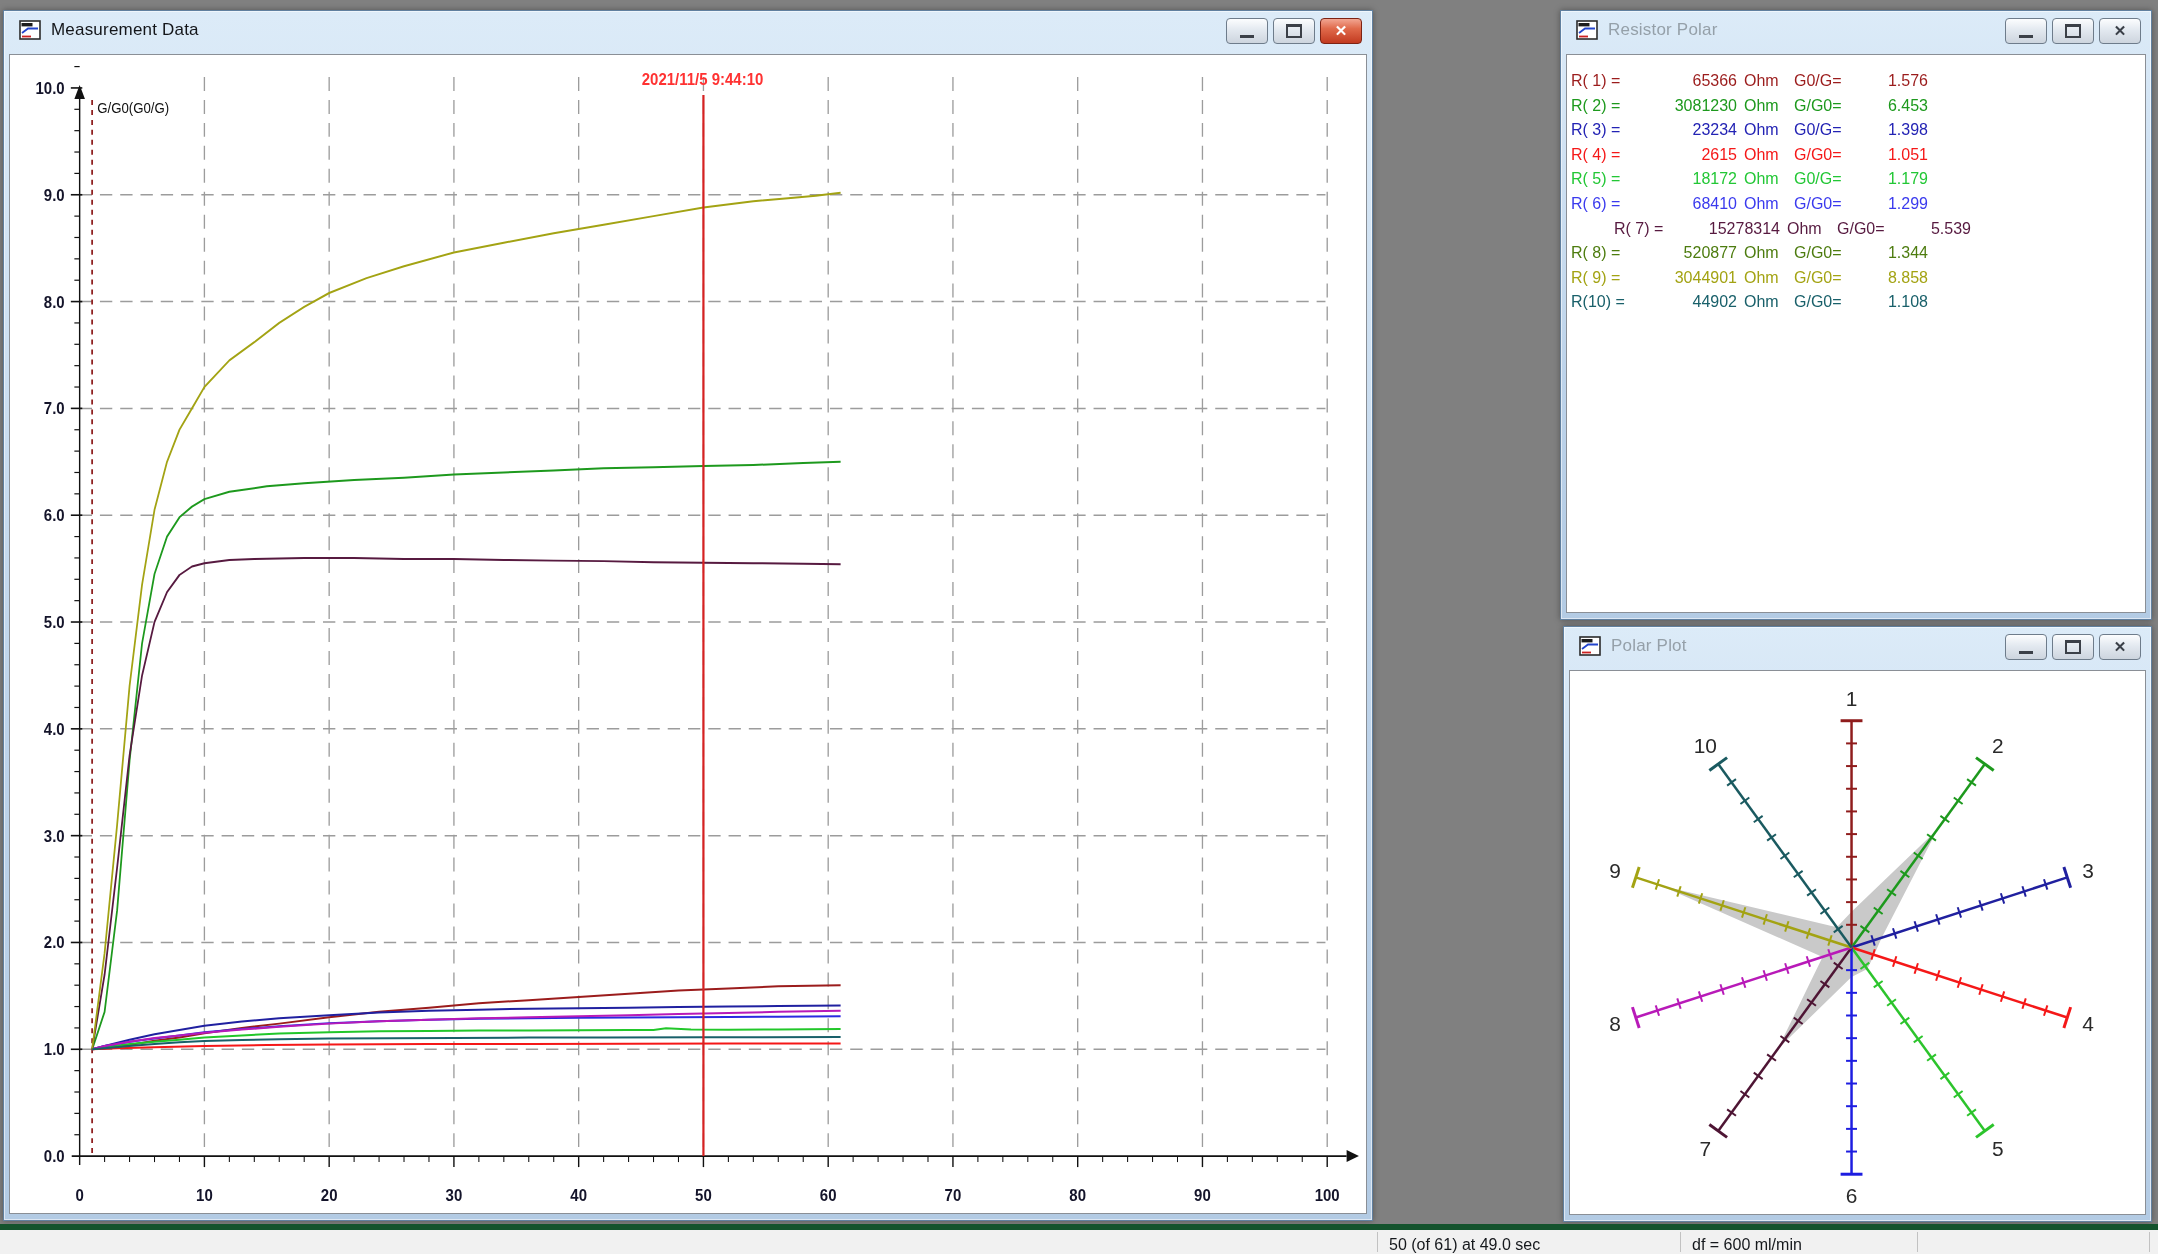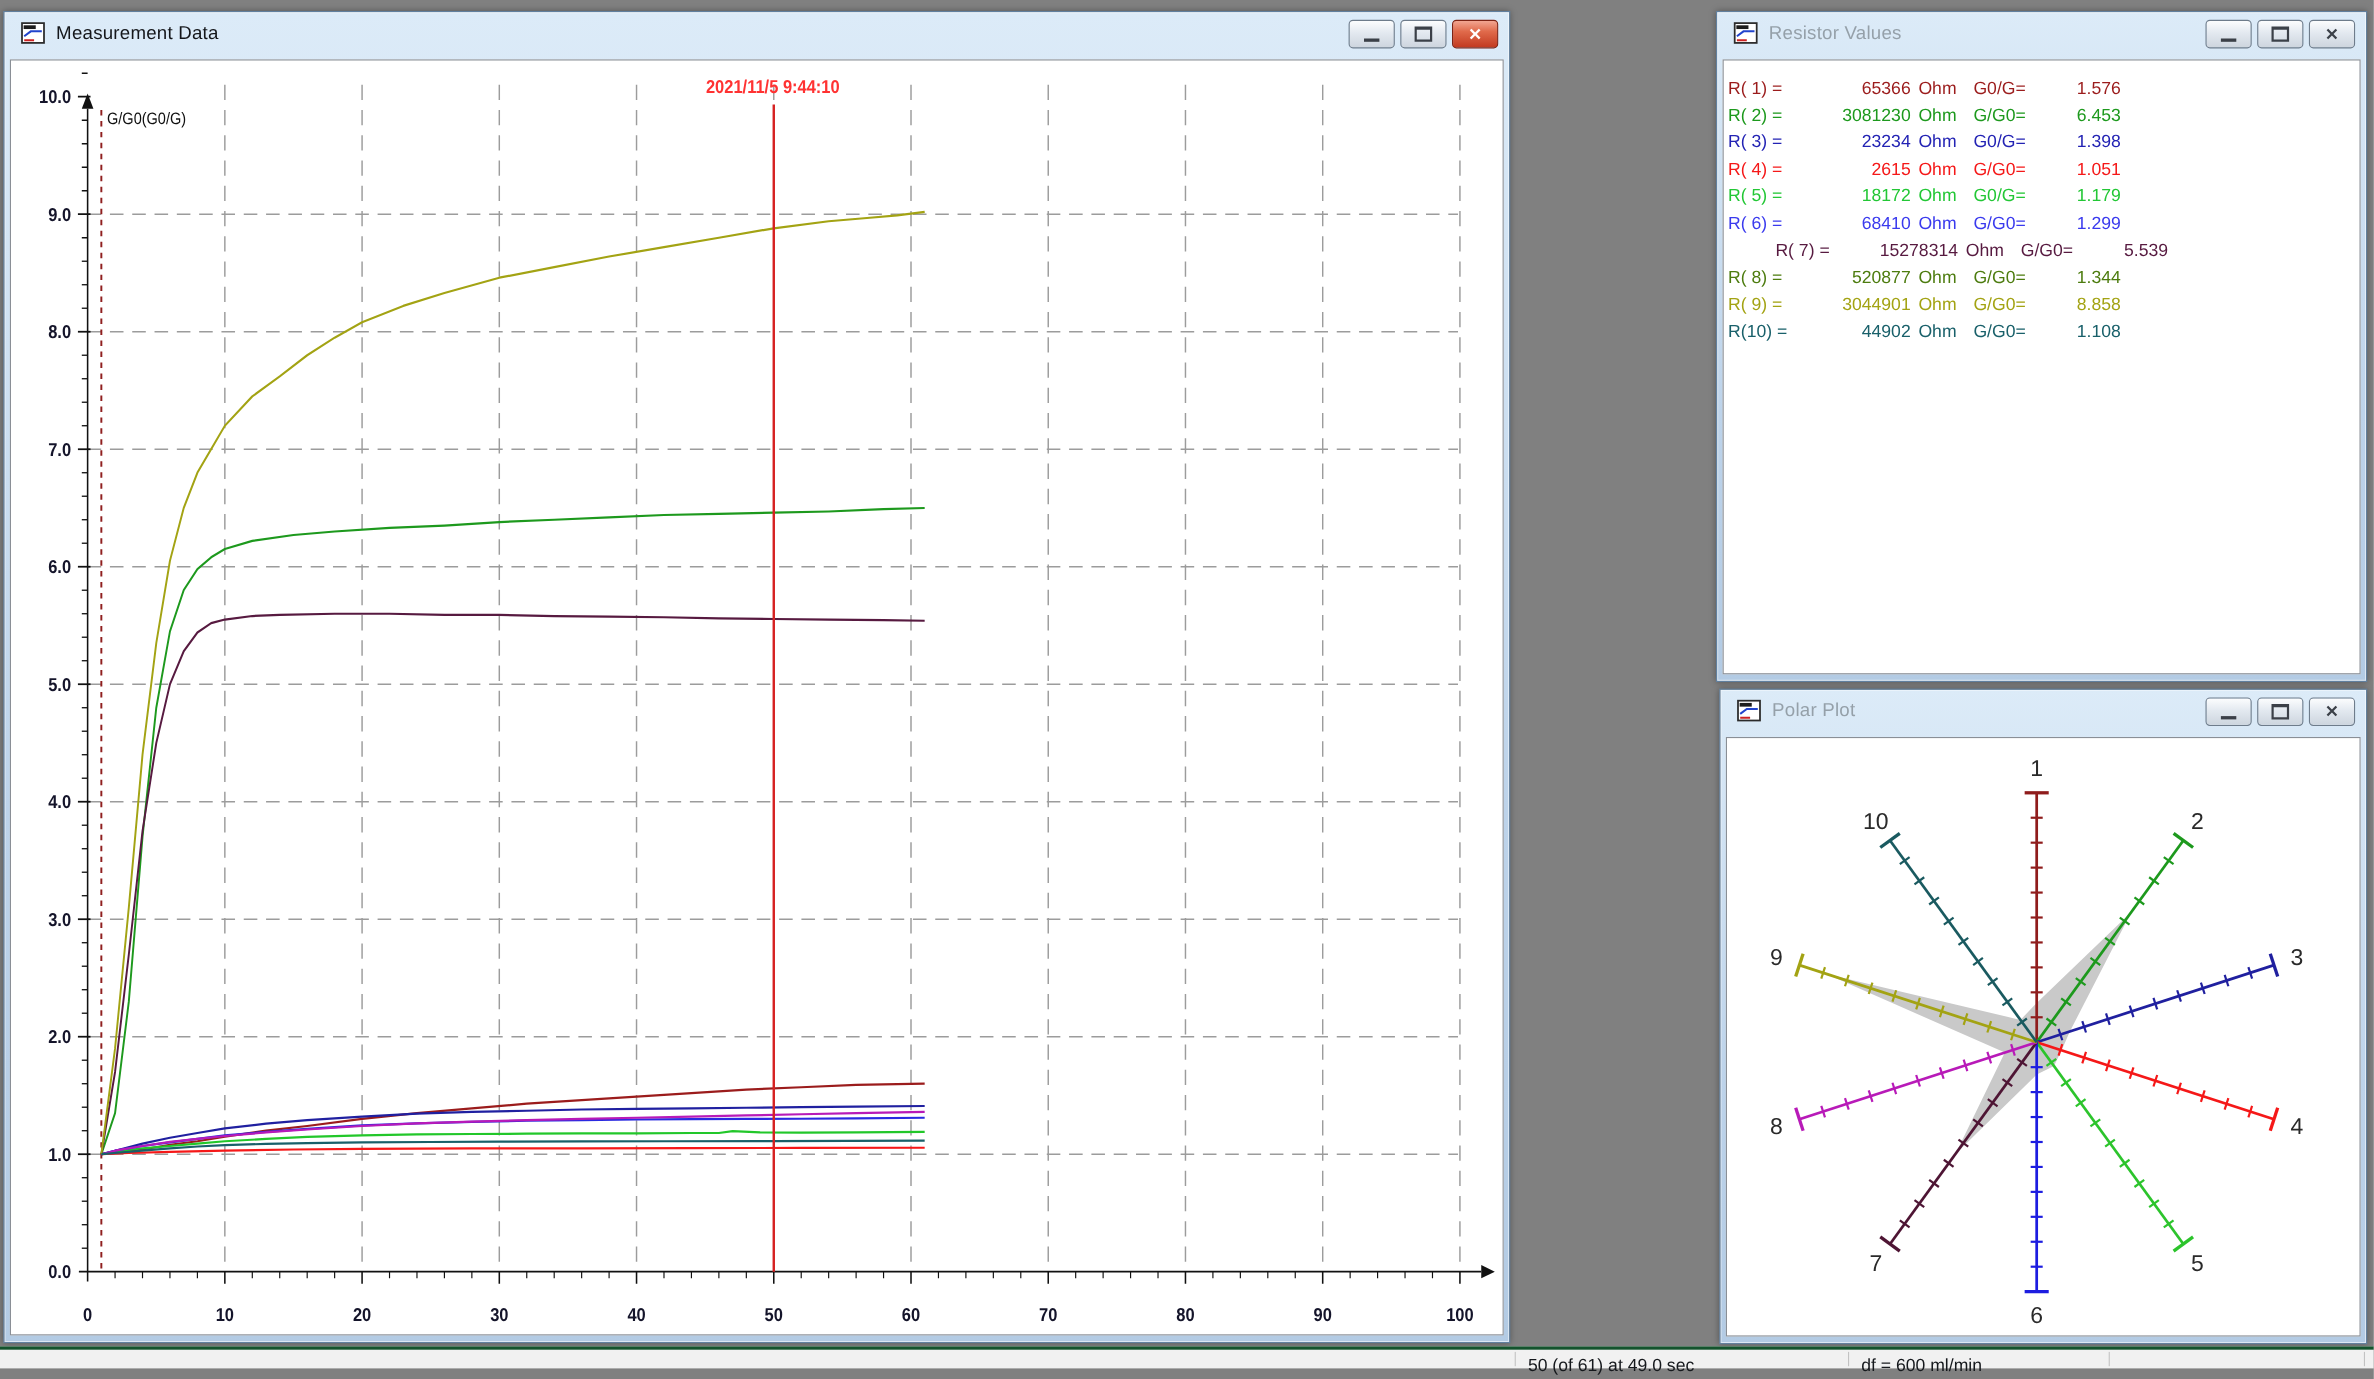--- a/index.html
+++ b/index.html
@@ -45,22 +45,22 @@
   
   #resistor-rows{padding:14px 0 0 4px;}
   .r-row{display:flex;line-height:24.6px;font-size:16px;font-weight:normal;white-space:pre;}
   .r-row .c-label{width:70px;text-align:left;}
   .r-row .c-value{width:96px;text-align:right;}
   .r-row .c-unit{width:48px;padding-left:7px;text-align:left;}
   .r-row .c-glabel{width:62px;padding-left:2px;text-align:left;}
   .r-row .c-ratio{width:72px;text-align:right;}
   
   #statusbar{
-    position:absolute;left:0;right:0;top:1224px;height:20px;
-    background:#f1f1f1;border-top:3px solid #14532d;box-sizing:border-box;
+    position:absolute;left:0;right:0;top:1224px;height:30px;
+    background:#f1f1f1;border-top:6px solid #14532d;box-sizing:border-box;
     font-size:16px;color:#15181c;
   }
   #statusbar .cell{position:absolute;top:0;height:30px;line-height:29px;}
   #statusbar .sep{position:absolute;top:2px;bottom:2px;width:1px;background:#c2c2c2;}
 </style>
 </head>
 <body>
 
 <div id="mdi">
 
@@ -267,21 +267,21 @@
   <section class="window" id="win-resistor" style="left:1560px;top:10px;width:592px;height:610px;">
     <header class="titlebar inactive">
       <span class="appicon">
         <svg viewBox="0 0 24 24" width="24" height="24">
           <rect x="2" y="3" width="20" height="18" fill="#ffffff" stroke="#2b2b2b" stroke-width="1.6"></rect>
           <rect x="3.5" y="5" width="11" height="3.4" fill="#1c1c1c"></rect>
           <polyline points="4,15 10,10.5 20,10.5" fill="none" stroke="#2244cc" stroke-width="1.8"></polyline>
           <line x1="4" y1="18.5" x2="13" y2="18.5" stroke="#cc2222" stroke-width="1.8"></line>
         </svg>
       </span>
-      <span class="title">Resistor Values</span>
+      <span class="title">Resistor Polar</span>
       <span class="caps">
         <button class="cap">
             <i class="g-min"></i>
           </button>
         <button class="cap">
             <i class="g-max"></i>
           </button>
         <button class="cap">
             <span>✕</span>
           </button>

